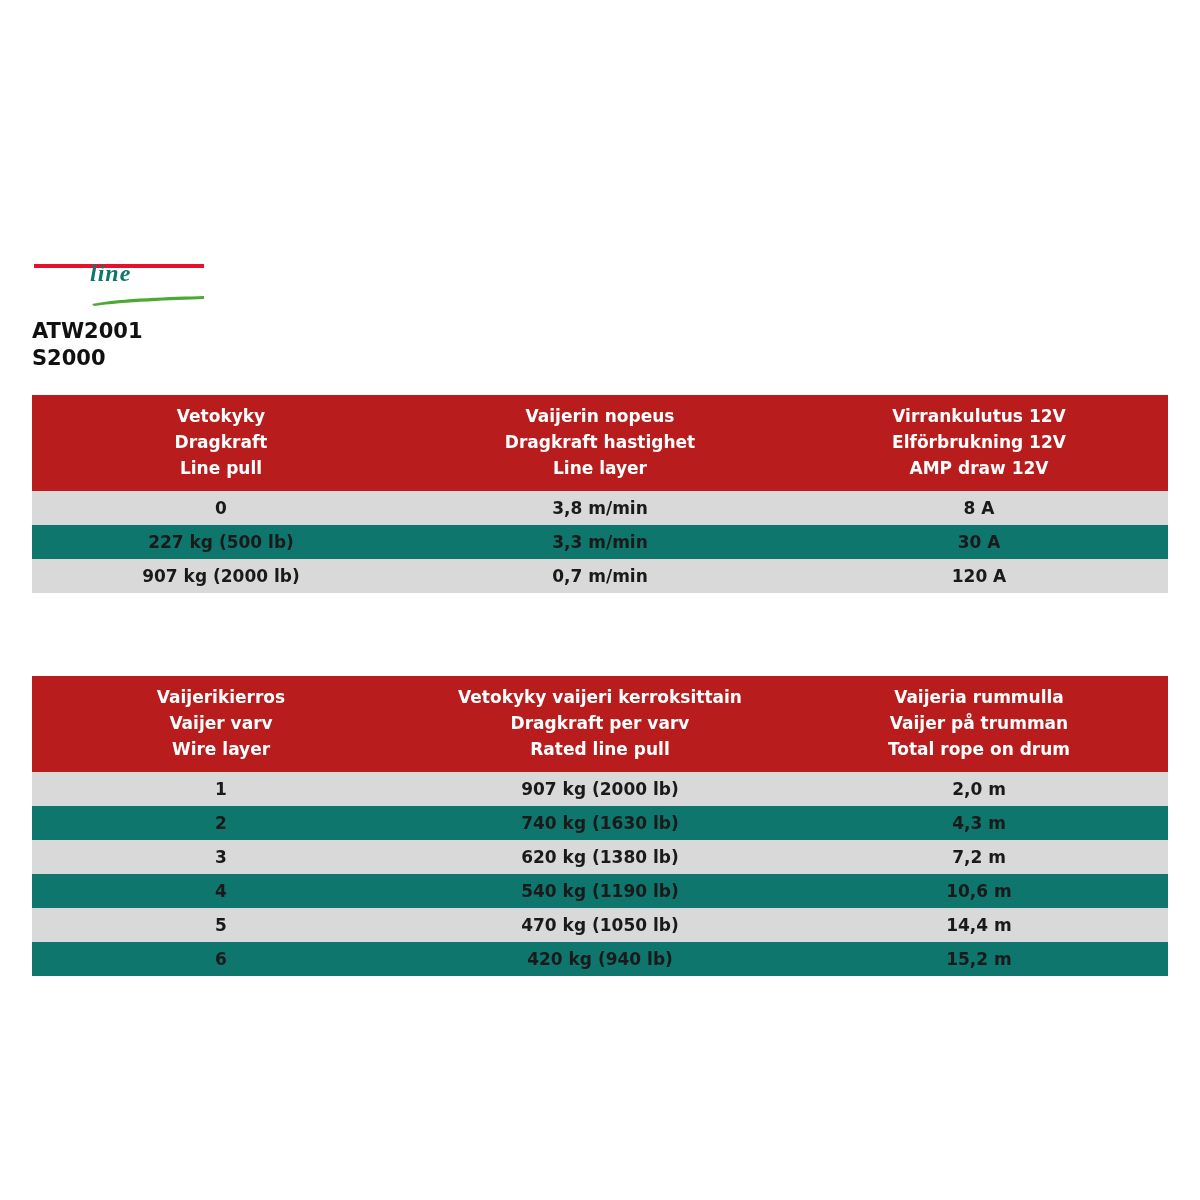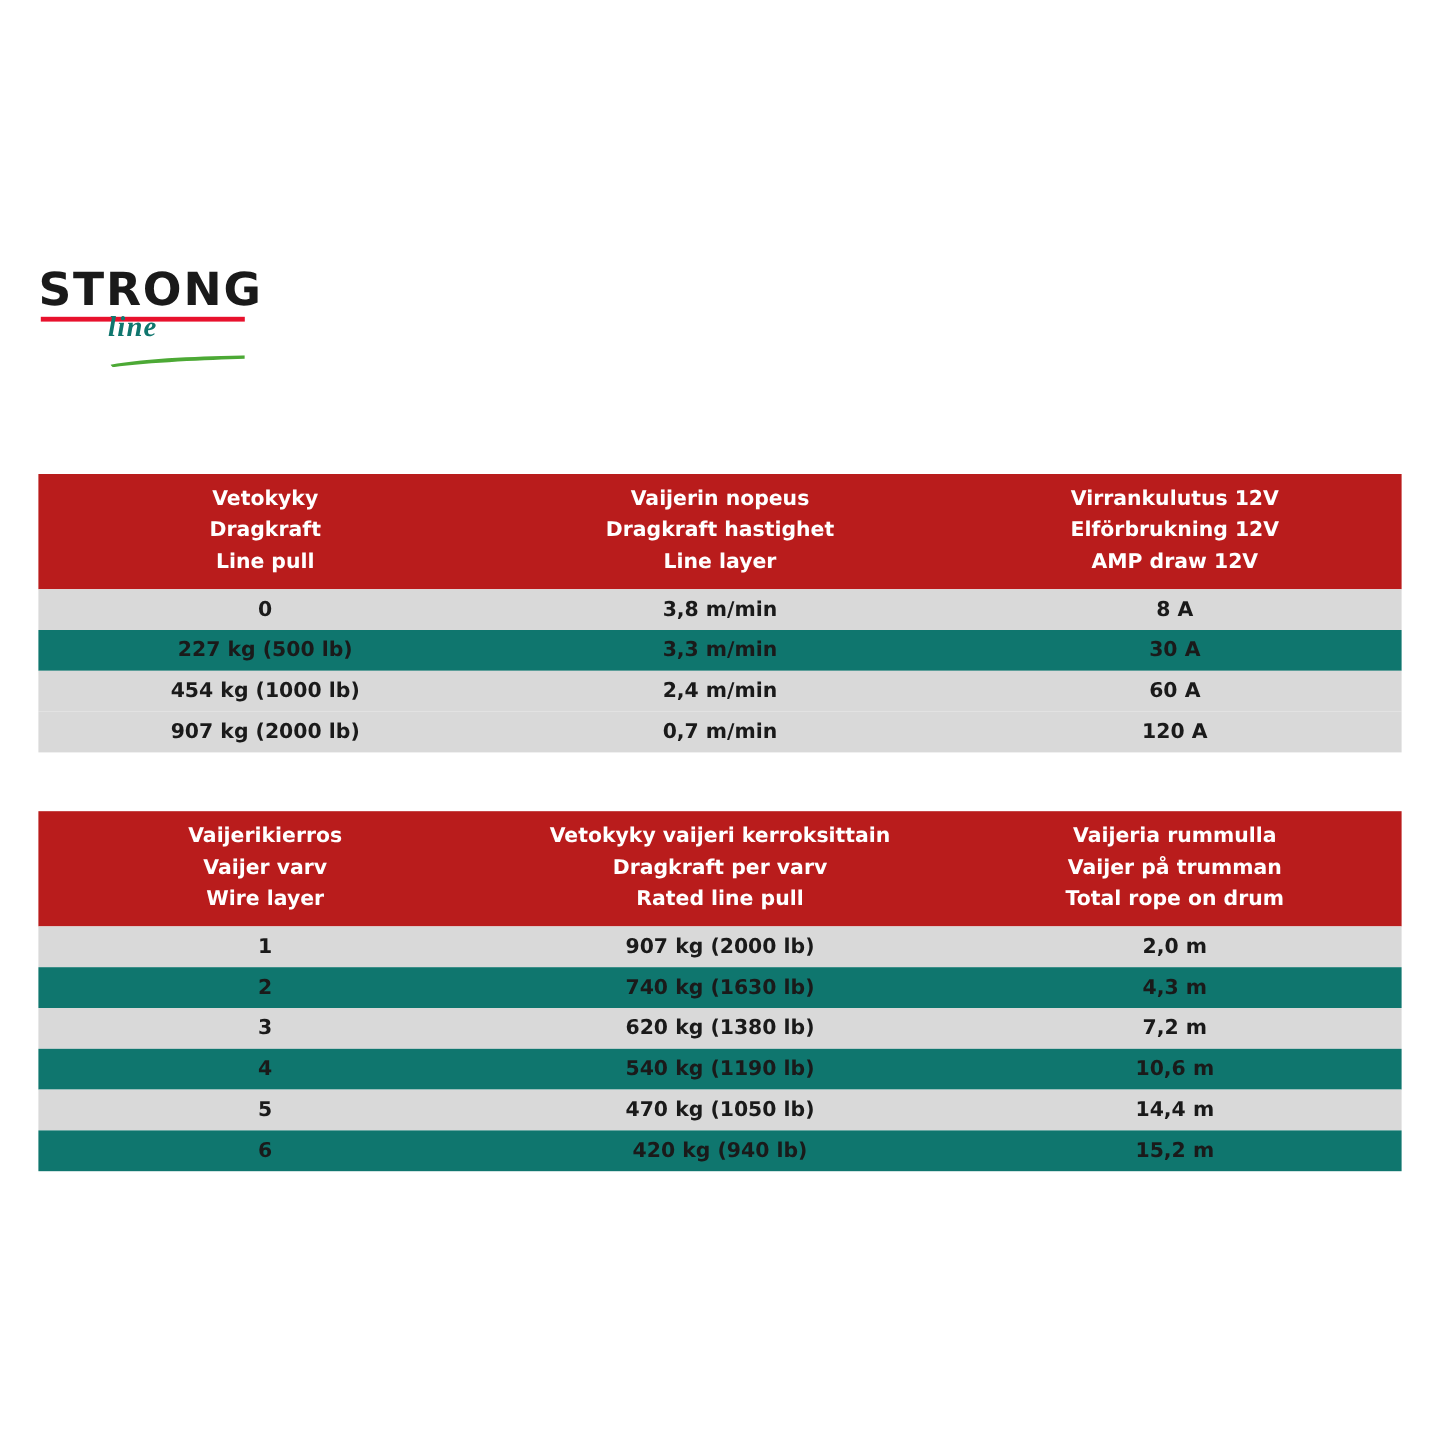--- a/index.html
+++ b/index.html
@@ -119,28 +119,31 @@
   .col-a { width: 378px; }
   .col-b { width: 380px; }
   .col-c { width: 378px; }
 </style>
 </head>
 <body>
 
 <div class="page">
 
   <div class="logo-block">
-    <span class="logo-strong">STRONG</span>
     <div class="logo-rule"></div>
     <span class="logo-line">line</span>
     <svg class="logo-swoosh" viewBox="0 0 112 10">
       <path d="M0 8 C 30 2, 80 1, 112 0 L112 3 C 80 4, 32 6, 2 10 Z" fill="#4ca935"></path>
     </svg>
   </div>
 
+  <div class="model-titles">
+    <div>ATW2001</div>
+    <div>S2000</div>
+  </div>
 
   <table class="table" id="table-1">
     <colgroup>
       <col class="col-a">
         <col class="col-b">
         <col class="col-c">
     </colgroup>
     <thead>
       <tr class="head-row">
         <th>
@@ -165,25 +168,20 @@
         <td>0</td>
         <td>3,8 m/min</td>
         <td>8 A</td>
       </tr>
       <tr class="plain">
         <td>227 kg (500 lb)</td>
         <td>3,3 m/min</td>
         <td>30 A</td>
       </tr>
       <tr class="shaded">
-        <td>454 kg (1000 lb)</td>
-        <td>2,4 m/min</td>
-        <td>60 A</td>
-      </tr>
-      <tr class="shaded">
         <td>907 kg (2000 lb)</td>
         <td>0,7 m/min</td>
         <td>120 A</td>
       </tr>
     </tbody>
   </table>
 
   <table class="table" id="table-2">
     <colgroup>
       <col class="col-a">

